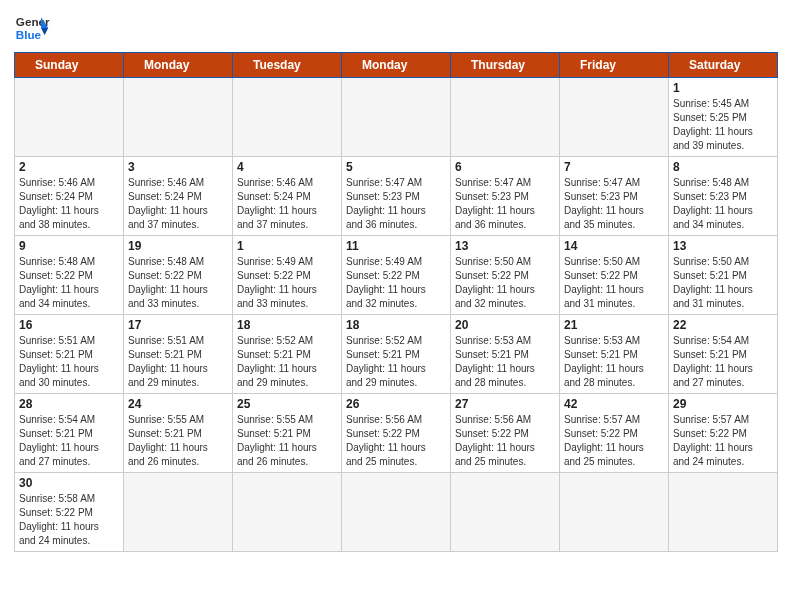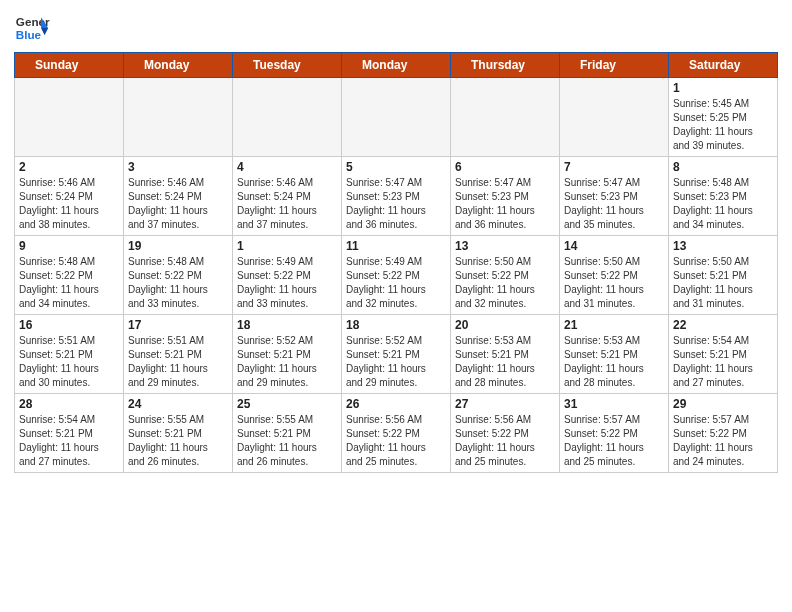--- a/index.html
+++ b/index.html
@@ -316,29 +316,44 @@
 and 25 minutes.</div>
           </td>
           <td>
             <span class="day-num">27</span>
             <div class="day-info" style="white-space: pre-line;">Sunrise: 5:56 AM
 Sunset: 5:22 PM
 Daylight: 11 hours
 and 25 minutes.</div>
           </td>
           <td>
-            <span class="day-num">31</span>
+            <span class="day-num">42</span>
             <div class="day-info" style="white-space: pre-line;">Sunrise: 5:57 AM
 Sunset: 5:22 PM
 Daylight: 11 hours
 and 25 minutes.</div>
           </td>
           <td>
             <span class="day-num">29</span>
             <div class="day-info" style="white-space: pre-line;">Sunrise: 5:57 AM
 Sunset: 5:22 PM
 Daylight: 11 hours
 and 24 minutes.</div>
           </td>
+        </tr>
+        <tr class="last-row">
+          <td>
+            <span class="day-num">30</span>
+            <div class="day-info" style="white-space: pre-line;">Sunrise: 5:58 AM
+Sunset: 5:22 PM
+Daylight: 11 hours
+and 24 minutes.</div>
+          </td>
+          <td class="empty"></td>
+          <td class="empty"></td>
+          <td class="empty"></td>
+          <td class="empty"></td>
+          <td class="empty"></td>
+          <td class="empty"></td>
         </tr>
       </tbody>
   </table>
 </div>
 
 </body></html>

